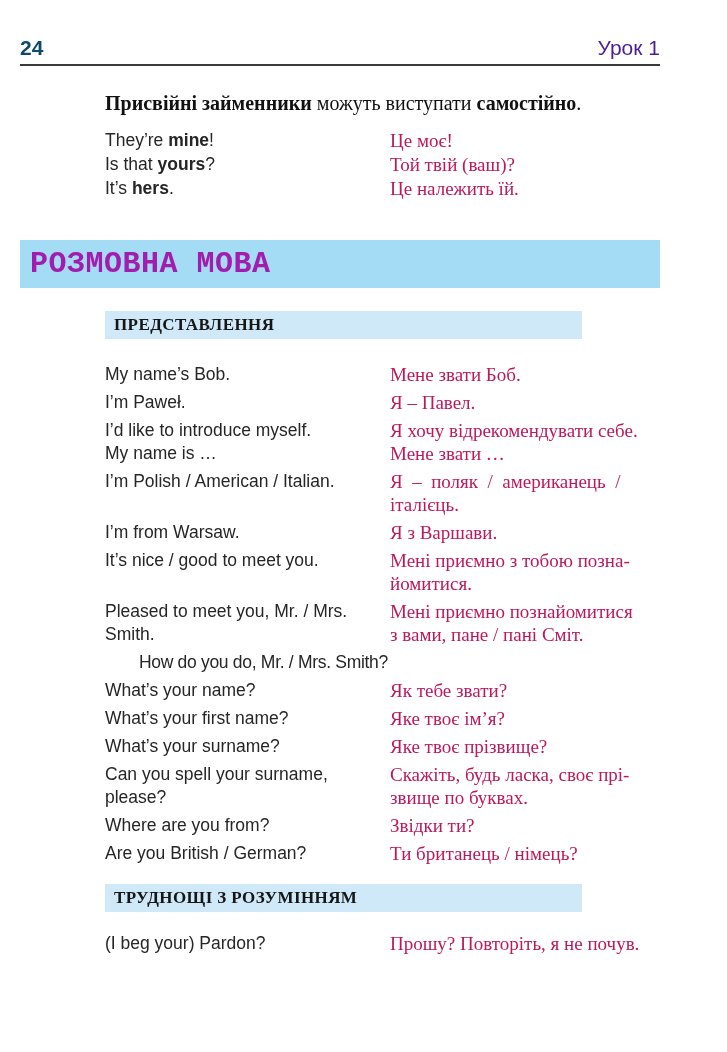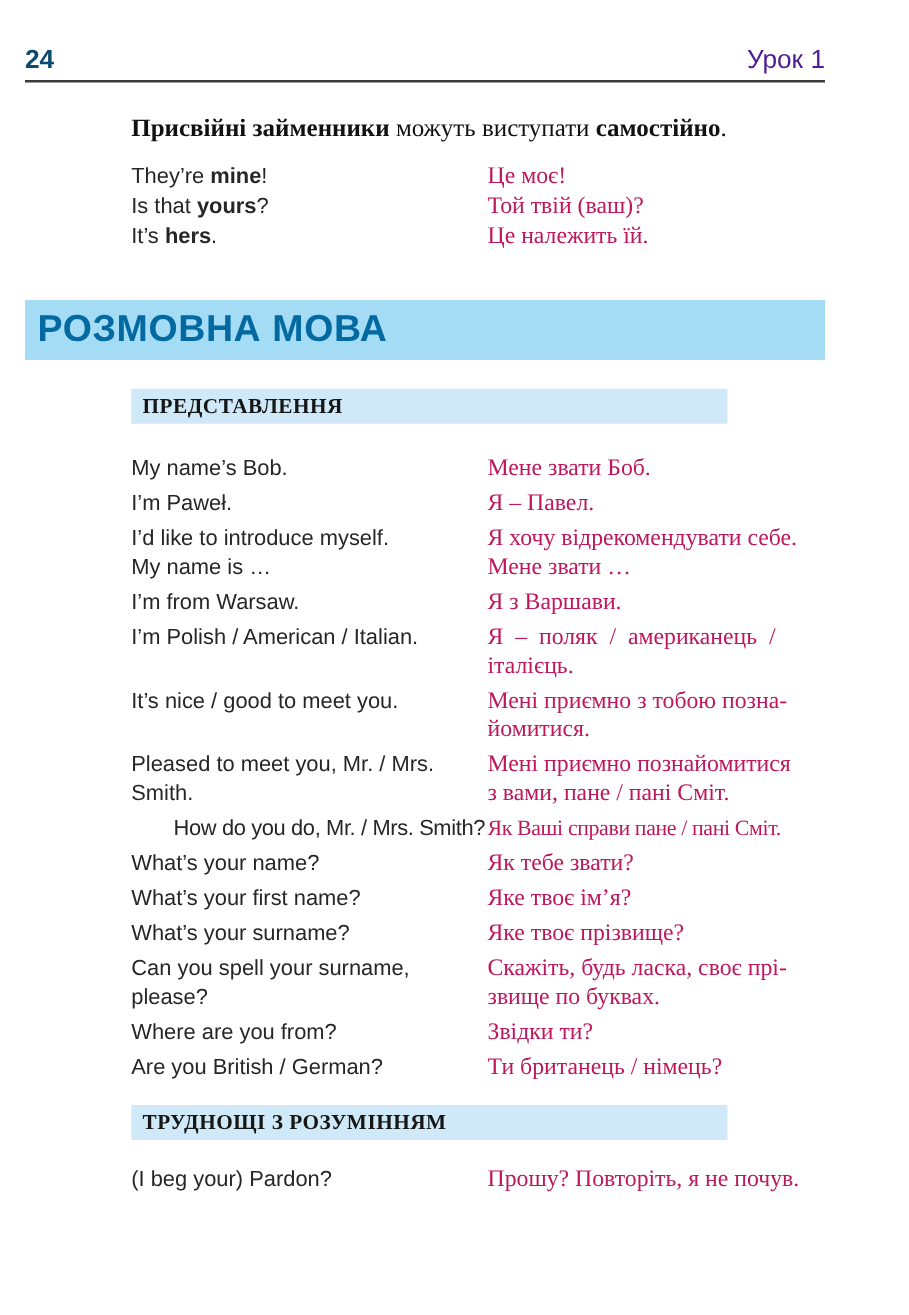--- a/index.html
+++ b/index.html
@@ -42,22 +42,22 @@
 
   .examples{margin:14px 0 0 85px;}
   .examples .row{margin-bottom:1px;}
 
   
   .banner{
     margin-top:40px;height:48px;background:#a4dbf5;
     display:flex;align-items:center;padding-left:10px;box-sizing:border-box;
   }
   .banner-title{
-    font-family:Liberation Sans, sans-serif;font-weight:bold;font-size:30px;
-    color:#0369a1;letter-spacing:0.5px;
+    font-family:Liberation Mono, monospace;font-weight:bold;font-size:30px;
+    color:#a21caf;letter-spacing:0.5px;
   }
 
   
   .sub-banner{
     margin-left:85px;width:477px;height:28px;background:#cfe9f8;
     display:flex;align-items:center;padding-left:9px;box-sizing:border-box;
   }
   .sub-banner-title{
     font-family:"Liberation Serif",serif;font-weight:bold;font-size:17px;
     color:#161616;letter-spacing:0.4px;
@@ -114,42 +114,41 @@
           <div class="col-en">I’m Paweł.</div>
           <div class="col-ua">Я – Павел.</div>
         </div>
         <div class="row">
           <div class="col-en">I’d like to introduce myself.
 My name is …</div>
           <div class="col-ua">Я хочу відрекомендувати себе.
 Мене звати …</div>
         </div>
         <div class="row">
-          <div class="col-en">I’m from Warsaw.</div>
-          <div class="col-ua">Я з Варшави.</div>
-        </div>
-        <div class="row">
           <div class="col-en">I’m Polish / American / Italian.</div>
           <div class="col-ua">Я  –  поляк  /  американець  /
 італієць.</div>
+        </div>
+        <div class="row">
+          <div class="col-en">I’m from Warsaw.</div>
+          <div class="col-ua">Я з Варшави.</div>
         </div>
         <div class="row">
           <div class="col-en">It’s nice / good to meet you.</div>
           <div class="col-ua">Мені приємно з тобою позна-
 йомитися.</div>
         </div>
         <div class="row">
           <div class="col-en">Pleased to meet you, Mr. / Mrs.
 Smith.</div>
           <div class="col-ua">Мені приємно познайомитися
 з вами, пане / пані Сміт.</div>
         </div>
         <div class="row">
           <div class="col-en cond-en">How do you do, Mr. / Mrs. Smith?</div>
-          <div class="col-ua cond-ua">Як Ваші справи пане / пані Сміт.</div>
         </div>
         <div class="row">
           <div class="col-en">What’s your name?</div>
           <div class="col-ua">Як тебе звати?</div>
         </div>
         <div class="row">
           <div class="col-en">What’s your first name?</div>
           <div class="col-ua">Яке твоє ім’я?</div>
         </div>
         <div class="row">

